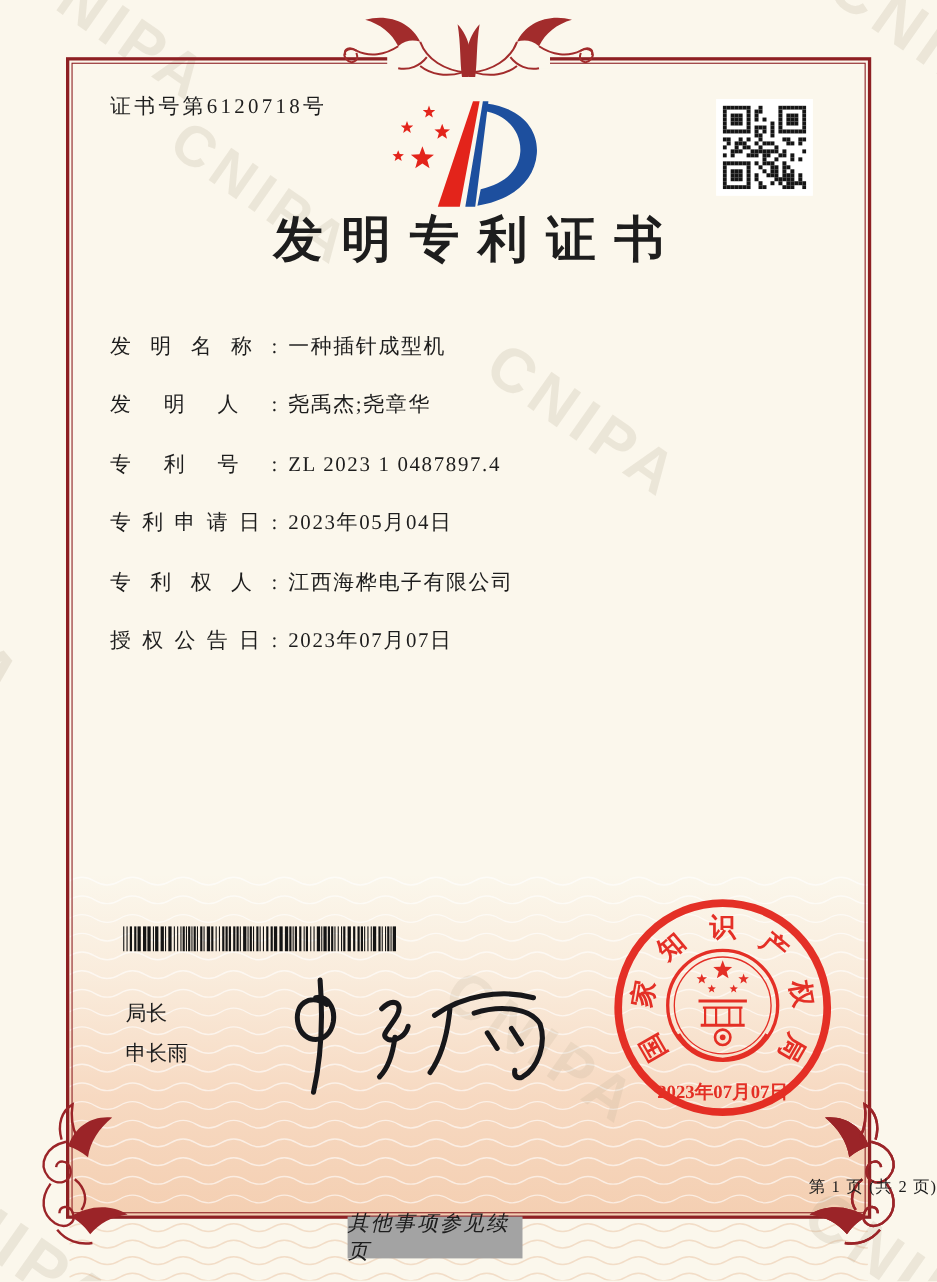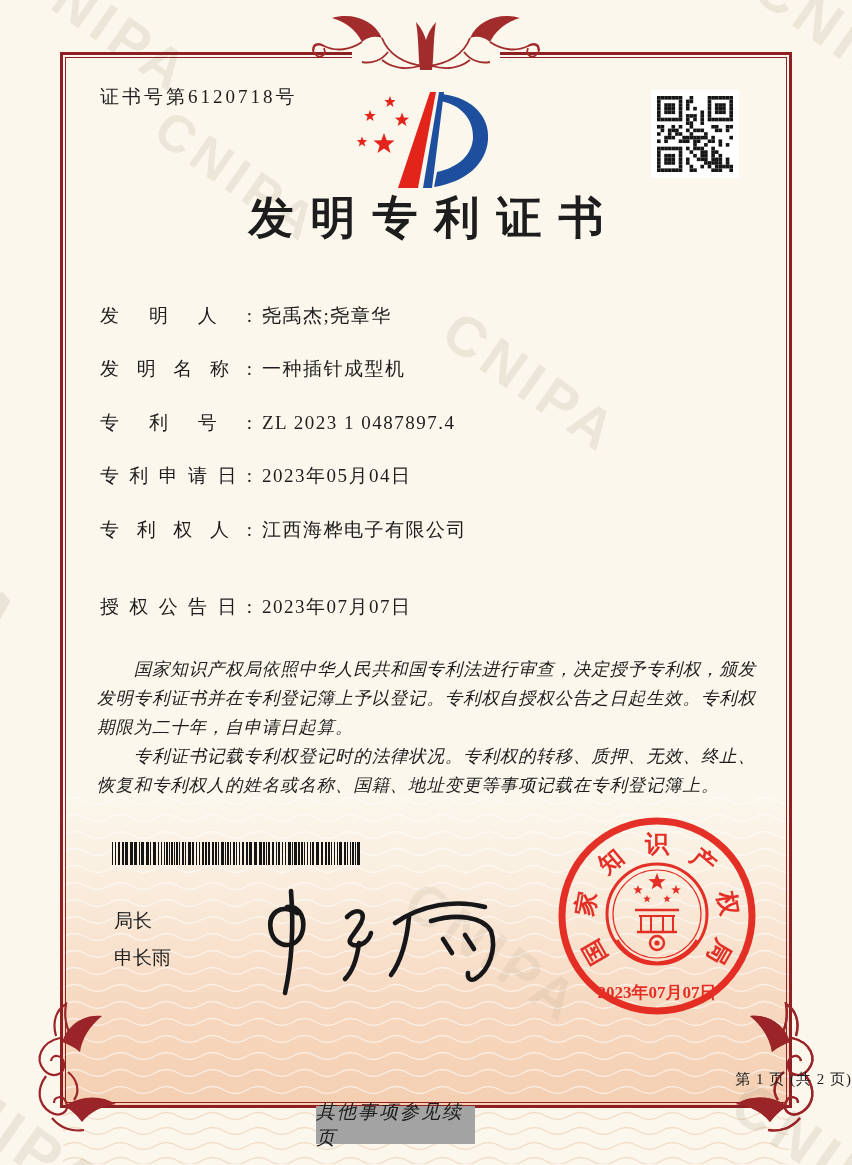--- a/index.html
+++ b/index.html
@@ -43,21 +43,21 @@
   .title{position:absolute;left:0;top:188px;width:100%;text-align:center;font-size:45px;
          font-weight:700;letter-spacing:17px;text-indent:17px;z-index:5;}
 
   
   .fields{position:absolute;left:100px;top:302px;width:672px;z-index:5;}
   .frow{height:53.4px;font-size:19px;line-height:27px;}
   .flabel{display:inline-block;width:152px;text-align:justify;text-align-last:justify;
           text-justify:inter-character;vertical-align:top;}
   .fvalue{letter-spacing:1.5px;vertical-align:top;padding-left:10px;}
   .frow-dual{display:flex;}
-  .pair1{width:328px;flex:none;margin-top:24px;}
+  .pair1{width:328px;flex:none;}
   .flabel2{display:inline-block;width:130px;text-align:justify;text-align-last:justify;
            text-justify:inter-character;vertical-align:top;}
 
   
   .legal{position:absolute;left:97px;top:655px;width:676px;z-index:5;
          font-size:17.5px;line-height:29px;font-style:italic;letter-spacing:.8px;}
   .legal p{margin:0;text-indent:2.1em;}
 
   
   .barcode{position:absolute;left:110px;top:842px;width:258px;height:23px;z-index:5;}
@@ -389,45 +389,41 @@
         <rect x="57.90" y="72.38" width="3.62" height="3.62" fill="#151515"></rect>
         <rect x="61.52" y="72.38" width="3.62" height="3.62" fill="#151515"></rect>
         <rect x="72.38" y="72.38" width="3.62" height="3.62" fill="#151515"></rect>
       </svg>
   </div>
 
   <div class="title">发明专利证书</div>
 
   <div class="fields">
     <div class="frow">
-      <span class="flabel">发明人:</span><span class="fvalue">尧禹杰;尧章华</span>
+      <span class="flabel">发明名称:</span><span class="fvalue">一种插针成型机</span>
     </div>
     <div class="frow">
-      <span class="flabel">发明名称:</span><span class="fvalue">一种插针成型机</span>
+      <span class="flabel">发明人:</span><span class="fvalue">尧禹杰;尧章华</span>
     </div>
     <div class="frow">
       <span class="flabel">专利号:</span><span class="fvalue">ZL 2023 1 0487897.4</span>
     </div>
     <div class="frow">
       <span class="flabel">专利申请日:</span><span class="fvalue">2023年05月04日</span>
     </div>
     <div class="frow">
       <span class="flabel">专利权人:</span><span class="fvalue">江西海桦电子有限公司</span>
     </div>
     <div class="frow frow-dual">
       <div class="pair1">
         <span class="flabel">授权公告日:</span><span class="fvalue">2023年07月07日</span>
       </div>
     </div>
   </div>
 
-  <div class="legal">
-    <p>国家知识产权局依照中华人民共和国专利法进行审查，决定授予专利权，颁发发明专利证书并在专利登记簿上予以登记。专利权自授权公告之日起生效。专利权期限为二十年，自申请日起算。</p>
-    <p>专利证书记载专利权登记时的法律状况。专利权的转移、质押、无效、终止、恢复和专利权人的姓名或名称、国籍、地址变更等事项记载在专利登记簿上。</p>
-  </div>
 
   <svg class="barcode" id="barcode-svg" viewBox="0 0 258 23">
       <rect x="2" y="0" width="1" height="23" fill="#141414"></rect>
       <rect x="5" y="0" width="1" height="23" fill="#141414"></rect>
       <rect x="8" y="0" width="2" height="23" fill="#141414"></rect>
       <rect x="12" y="0" width="2" height="23" fill="#141414"></rect>
       <rect x="15" y="0" width="3" height="23" fill="#141414"></rect>
       <rect x="20" y="0" width="3" height="23" fill="#141414"></rect>
       <rect x="24" y="0" width="3" height="23" fill="#141414"></rect>
       <rect x="29" y="0" width="1" height="23" fill="#141414"></rect>

